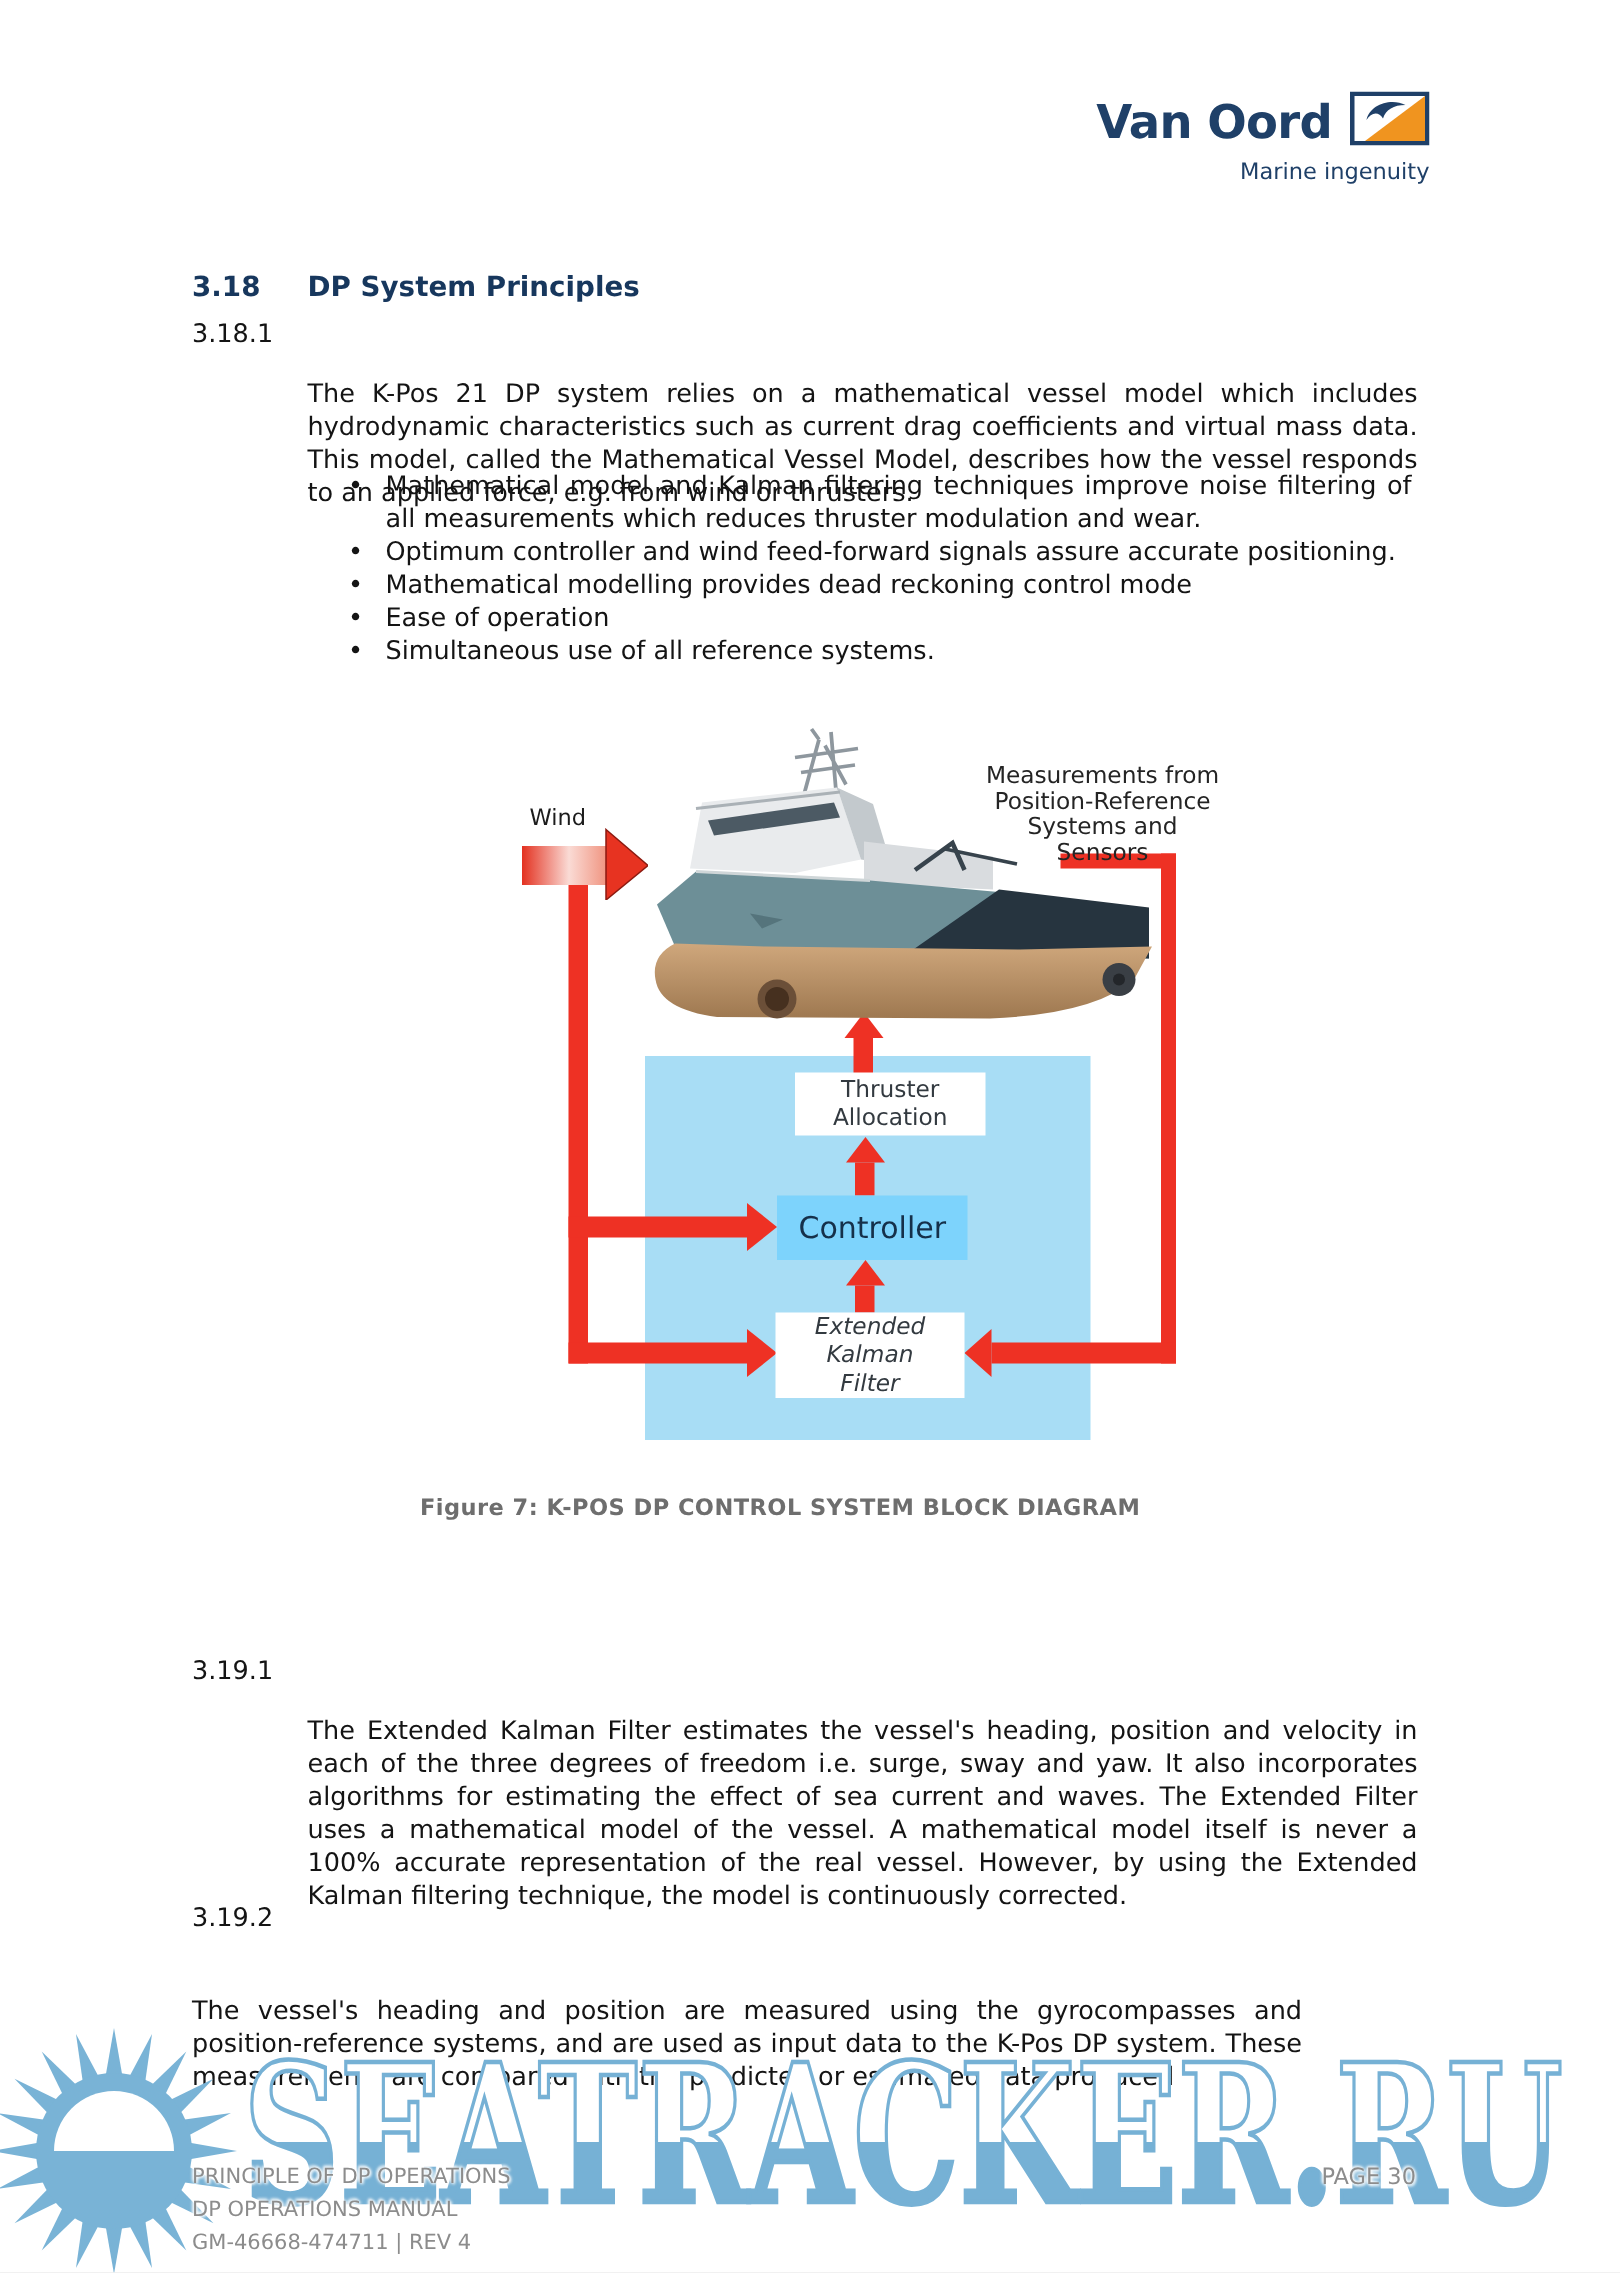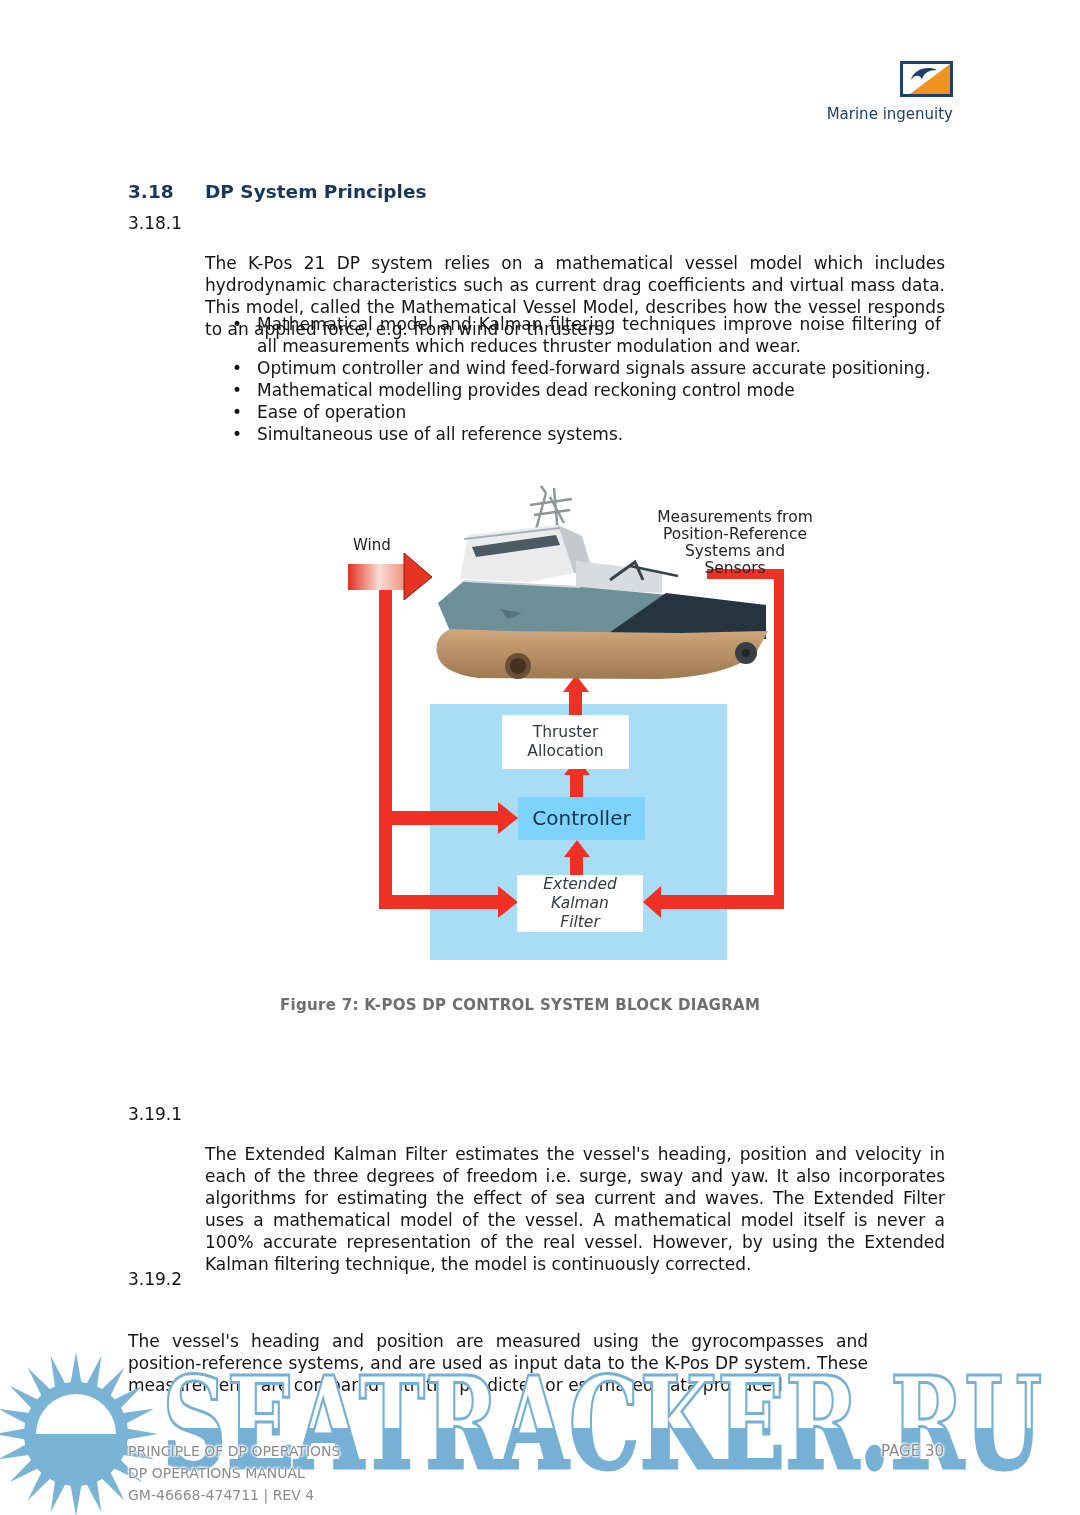--- a/index.html
+++ b/index.html
@@ -45,20 +45,21 @@
           text-shadow:0 0 2px #fff,0 0 3px #fff,1px 1px 2px #fff,-1px -1px 2px #fff;margin-top:42px;}
   .page-num{position:absolute;left:804px;top:1442px;width:140px;text-align:right;z-index:3;
             font-size:15px;color:#8c8c8c;
             text-shadow:0 0 2px #fff,0 0 3px #fff,1px 1px 2px #fff,-1px -1px 2px #fff;}
 </style>
 </head>
 <body>
 
 <div class="page">
 
+  <div class="brand">Van Oord</div>
   <div class="logo-icon">
     <svg width="53" height="36" viewBox="0 0 53 36">
       <rect x="1.5" y="1.5" width="50" height="33" fill="#ffffff" stroke="#1f4068" stroke-width="3"></rect>
       <polygon points="50,3 50,33 10,33" fill="#f0941f"></polygon>
       <path d="M11,19 C13,9 27,4 37,9 C29,9 24,12 22,18 C19,13 14,14 11,19 Z" fill="#1f4068"></path>
     </svg>
   </div>
   <div class="tagline">Marine ingenuity</div>
 
   <div class="h-row" style="top:181px;">
@@ -161,21 +162,21 @@
         <path d="M20,146 Q4,154 7,170 Q10,190 48,195 L230,196 Q300,193 326,170 L338,148 L250,150 L80,148 Z" fill="url(#hullg)"></path>
         <circle cx="88" cy="183" r="13" fill="#6b4f38"></circle>
         <circle cx="88" cy="183" r="8" fill="#46301f"></circle>
         <circle cx="316" cy="170" r="11" fill="#3a3f45"></circle>
         <circle cx="316" cy="170" r="4" fill="#23262a"></circle>
       </svg>
     </div>
 
     <div class="sensors-label">Measurements from Position-Reference Systems and Sensors</div>
 
-    <div class="fbox fbox-white" style="left:172px;top:235px;width:127px;height:54px;">Thruster
+    <div class="fbox fbox-white" style="left:200px;top:235px;width:127px;height:42px;">Thruster
 Allocation</div>
     <div class="fbox fbox-teal" style="left:188px;top:317px;width:127px;height:43px;">Controller</div>
     <div class="fbox fbox-white" style="left:187px;top:395px;width:126px;height:57px;font-style:italic;">Extended
 Kalman
 Filter</div>
   </div>
 
   <div class="caption">Figure 7: K-POS DP CONTROL SYSTEM BLOCK DIAGRAM</div>
 
 

